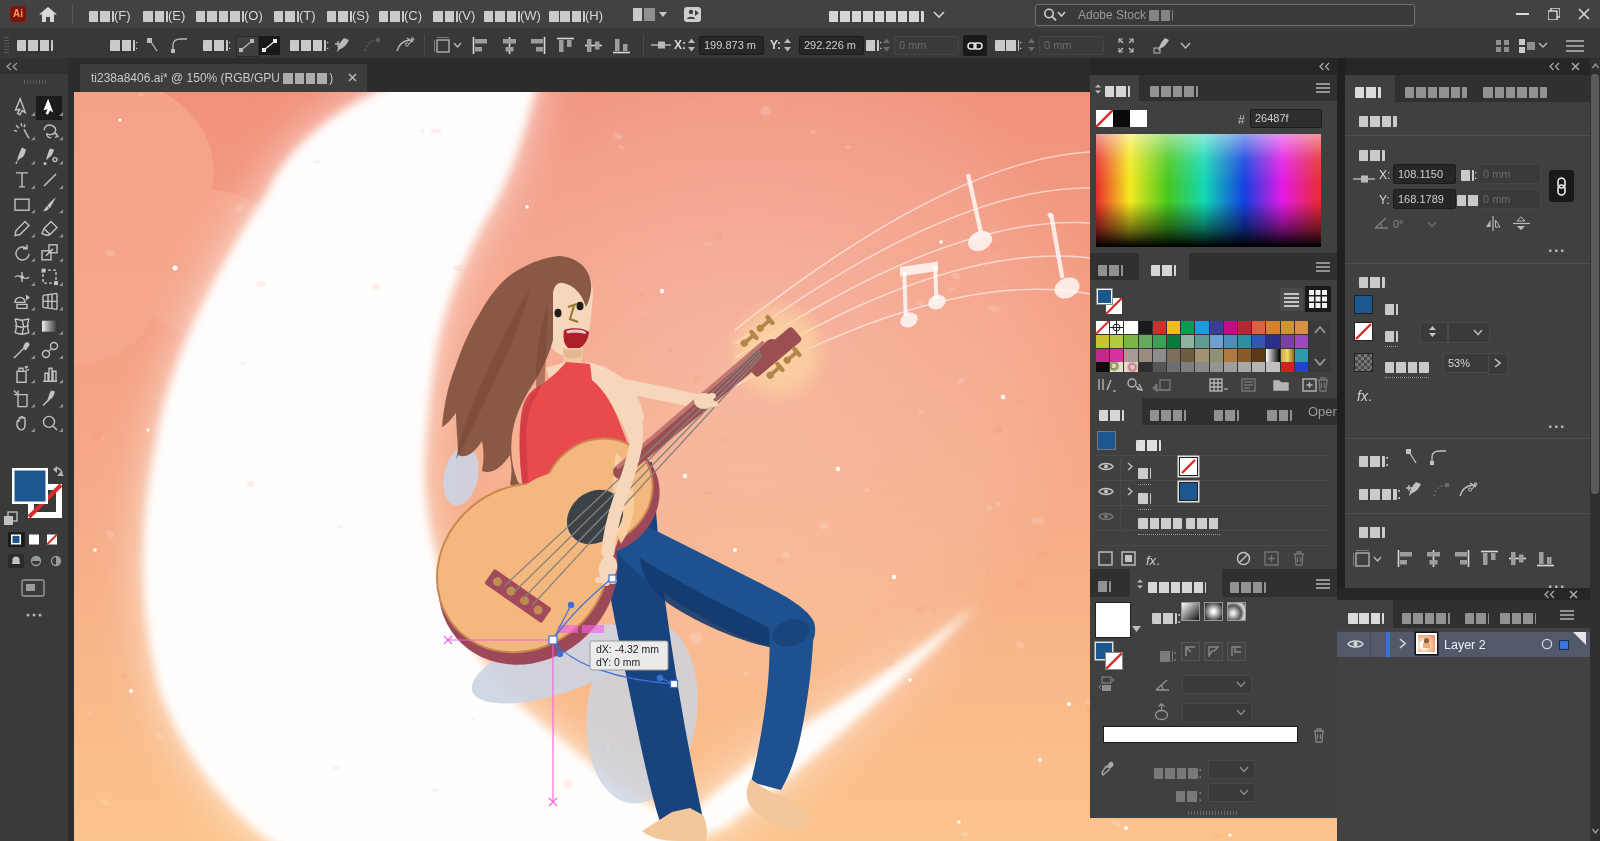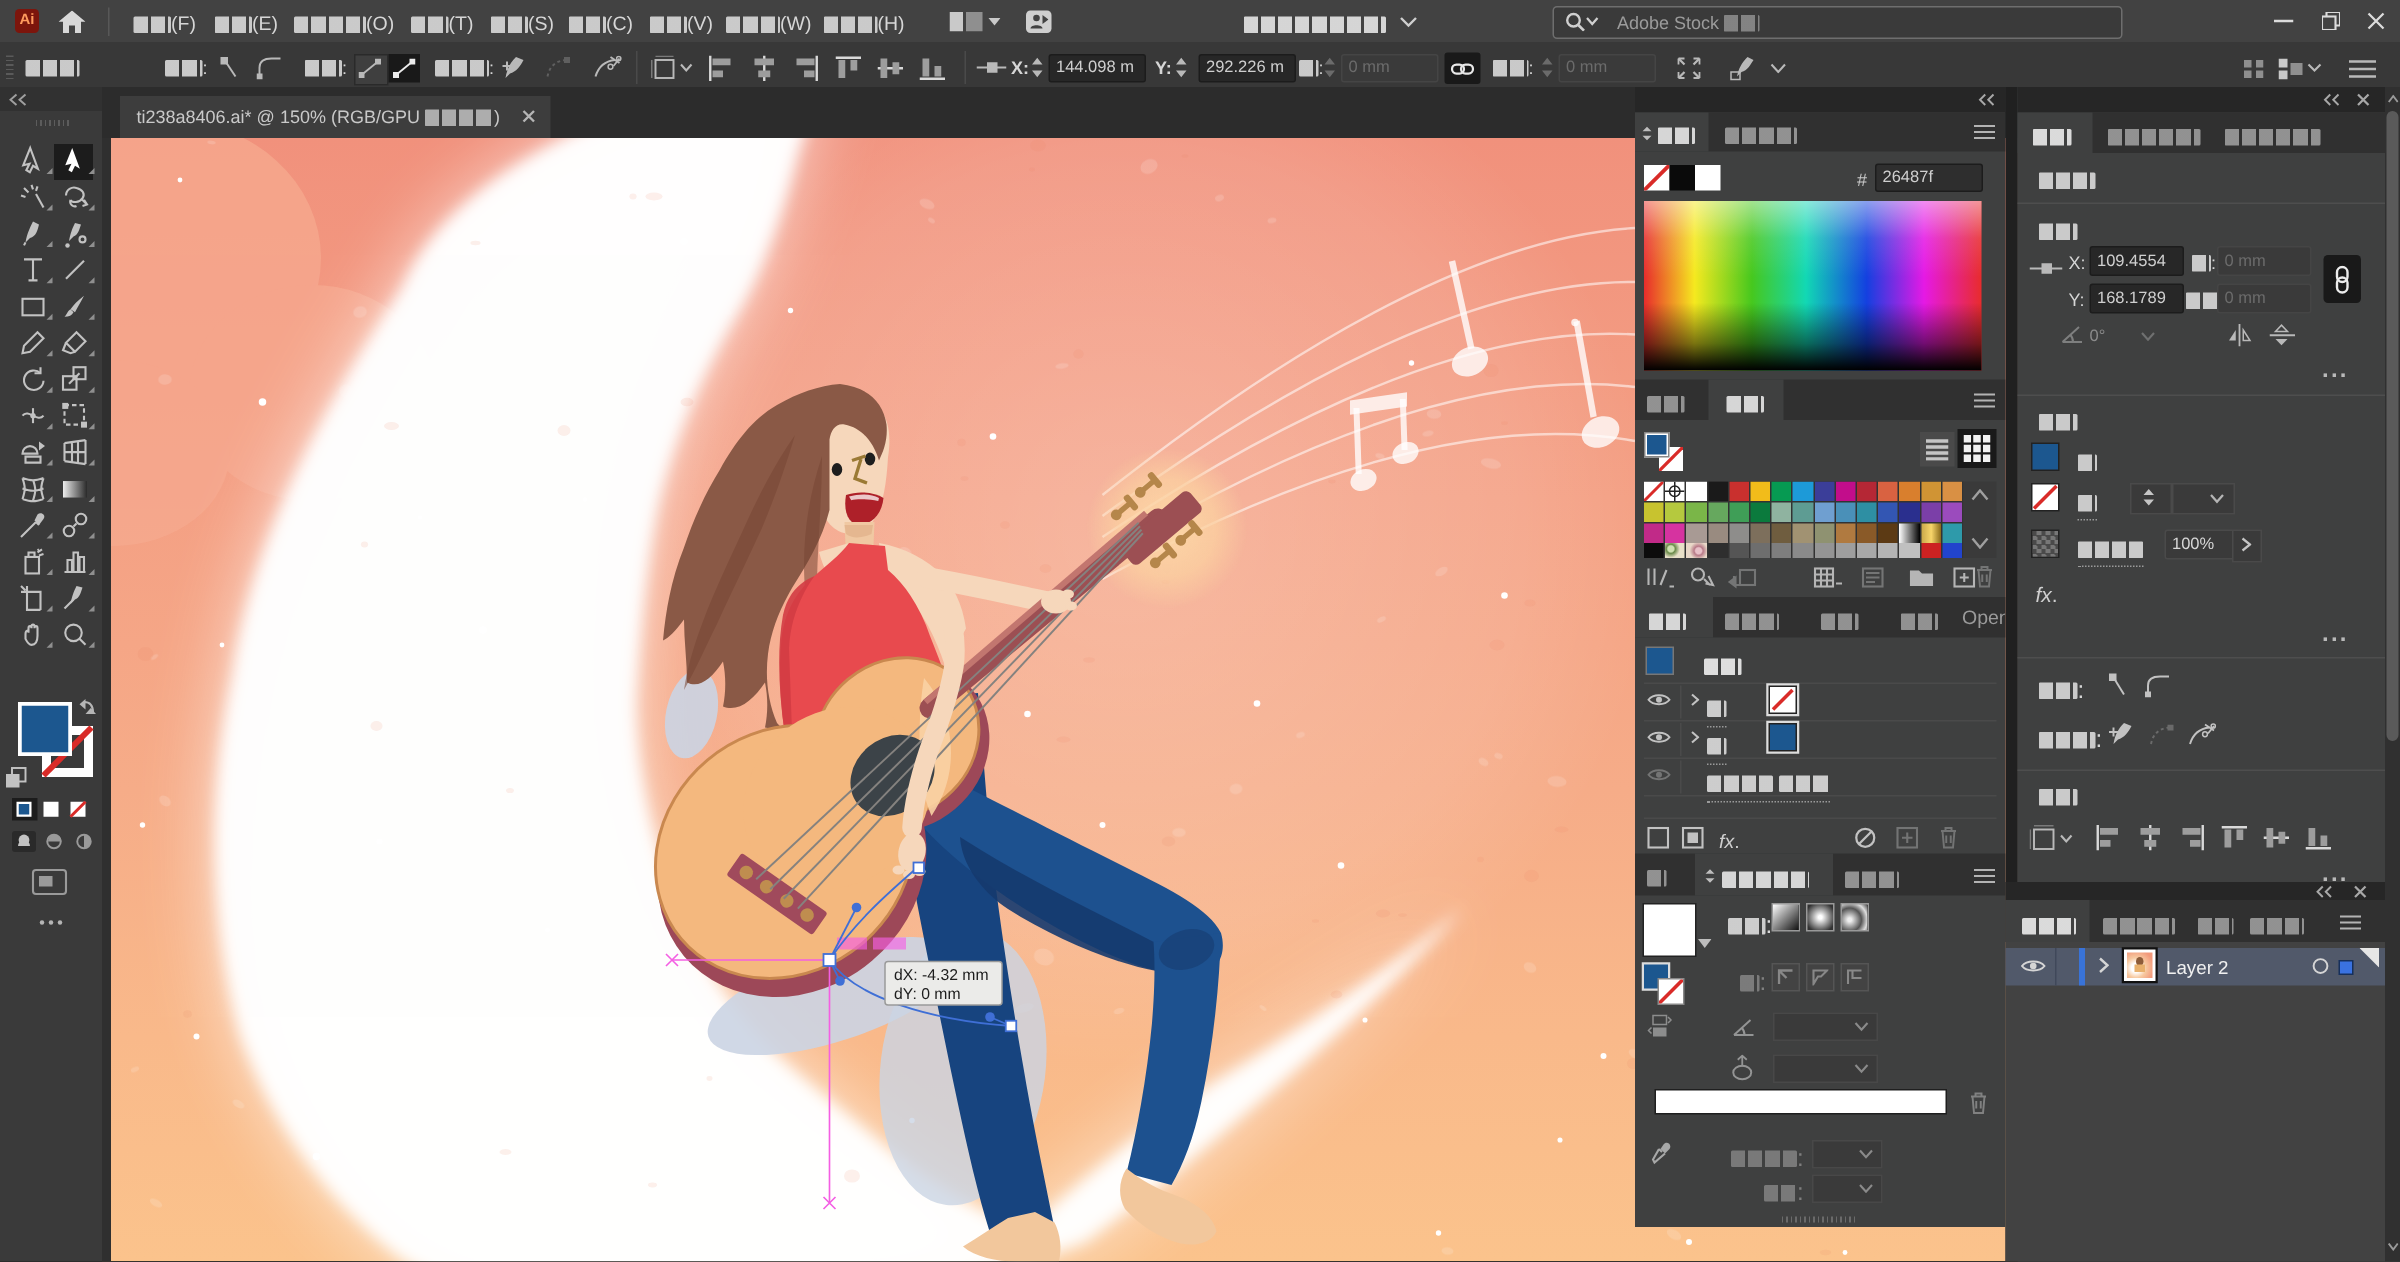--- a/index.html
+++ b/index.html
@@ -143,21 +143,21 @@
   </svg>
 <div class="a sep" style="left:643px;top:34px;height:22px"></div>
 <svg class="a" style="left:651px;top:40px" width="20" height="10" viewBox="0 0 20 10">
     <path d="M0 5 H20" stroke="#b9b9b9" stroke-width="1.4"></path>
     <rect x="7" y="1.5" width="7" height="7" fill="#b9b9b9"></rect>
   </svg>
 <div class="a txt" style="left:674px;top:38px;font-weight:bold">X:</div>
 <svg class="a" style="left:687px;top:36px" width="9" height="18" viewBox="0 0 9 18">
     <path d="M1 7 l3.5-4.5 L8 7 Z M1 11 l3.5 4.5 L8 11 Z" fill="#b9b9b9"></path>
   </svg>
-<div class="a inp" style="left:699px;top:36px;width:55px">144.098 m</div>
+<div class="a inp" style="left:699px;top:36px;width:55px">199.873 m</div>
 <div class="a txt" style="left:770px;top:38px;font-weight:bold">Y:</div>
 <svg class="a" style="left:783px;top:36px" width="9" height="18" viewBox="0 0 9 18">
     <path d="M1 7 l3.5-4.5 L8 7 Z M1 11 l3.5 4.5 L8 11 Z" fill="#b9b9b9"></path>
   </svg>
 <div class="a inp" style="left:799px;top:36px;width:55px">292.226 m</div>
 <div class="a txt" style="left:866px;top:38px"><span class="k" style="width:13px"></span>:</div>
 <svg class="a" style="left:882px;top:36px" width="9" height="18" viewBox="0 0 9 18">
     <path d="M1 7 l3.5-4.5 L8 7 Z M1 11 l3.5 4.5 L8 11 Z" fill="#6b6b6b"></path>
   </svg>
 <div class="a inp ginp" style="left:894px;top:36px;width:55px">0 mm</div>
@@ -1090,21 +1090,21 @@
 
 <div class="a" style="left:14px;top:54px;color:#d6d6d6"><span class="k" style="width:38px"></span></div>
 <div class="a" style="left:0;top:77px;width:245px;height:1px;background:#4e4e4e"></div>
 
 <div class="a" style="left:14px;top:88px;color:#d6d6d6"><span class="k" style="width:26px"></span></div>
 <svg class="a" style="left:8px;top:116px" width="22" height="10" viewBox="0 0 22 10">
       <path d="M0 5 H22" stroke="#b9b9b9" stroke-width="1.4"></path>
       <rect x="8" y="1.5" width="7" height="7" fill="#b9b9b9"></rect>
     </svg>
 <div class="a txt" style="left:34px;top:110px">X:</div>
-<div class="a inp" style="left:48px;top:106px;width:53px;height:18px;line-height:18px">109.4554</div>
+<div class="a inp" style="left:48px;top:106px;width:53px;height:18px;line-height:18px">108.1150</div>
 <div class="a txt" style="left:116px;top:110px"><span class="k" style="width:13px"></span>:</div>
 <div class="a inp ginp" style="left:133px;top:106px;width:53px;height:18px;line-height:18px">0 mm</div>
 <div class="a txt" style="left:34px;top:135px">Y:</div>
 <div class="a inp" style="left:48px;top:131px;width:53px;height:18px;line-height:18px">168.1789</div>
 <div class="a txt" style="left:112px;top:135px"><span class="k" style="width:24px"></span>:</div>
 <div class="a inp ginp" style="left:133px;top:131px;width:53px;height:18px;line-height:18px">0 mm</div>
 <div class="a" style="left:204px;top:112px;width:25px;height:32px;background:#191919;border-radius:3px"></div>
 <svg class="a" style="left:210px;top:119px" width="13" height="19" viewBox="0 0 13 19">
       <g fill="none" stroke="#ededed" stroke-width="1.6">
         <rect x="3" y="1" width="7" height="10" rx="3.5"></rect>
@@ -1142,21 +1142,21 @@
 <div class="a" style="left:75px;top:264px;width:26px;height:19px;background:#3a3a3a;border:1px solid #4a4a4a"></div>
 <svg class="a" style="left:83px;top:267px" width="9" height="13" viewBox="0 0 9 13">
       <path d="M1 5 l3.5-4 L8 5 Z M1 8 l3.5 4 L8 8 Z" fill="#c5c5c5"></path>
     </svg>
 <div class="a" style="left:103px;top:264px;width:40px;height:19px;background:#3a3a3a;border:1px solid #4a4a4a"></div>
 <svg class="a" style="left:128px;top:271px" width="10" height="7" viewBox="0 0 10 7">
       <path d="M1 1 L5 5.5 L9 1" fill="none" stroke="#b5b5b5" stroke-width="1.5"></path>
     </svg>
 <div class="a" style="left:10px;top:296px;width:17px;height:17px;background:repeating-conic-gradient(#777 0% 25%,#4a4a4a 0% 50%) 0 0/6px 6px;box-shadow:0 0 0 1px #222"></div>
 <div class="a" style="left:40px;top:300px;color:#d6d6d6;border-bottom:1px dotted #9a9a9a;padding-bottom:1px"><span class="k" style="width:44px"></span></div>
-<div class="a inp" style="left:98px;top:295px;width:42px;height:18px;line-height:18px;background:#3a3a3a;border-color:#4a4a4a;color:#d6d6d6">100%</div>
+<div class="a inp" style="left:98px;top:295px;width:42px;height:18px;line-height:18px;background:#3a3a3a;border-color:#4a4a4a;color:#d6d6d6">53%</div>
 <div class="a" style="left:143px;top:295px;width:18px;height:20px;background:#3a3a3a;border:1px solid #4a4a4a"></div>
 <svg class="a" style="left:149px;top:300px" width="7" height="10" viewBox="0 0 7 10">
       <path d="M1 1 L6 5 L1 9" fill="none" stroke="#c5c5c5" stroke-width="1.5"></path>
     </svg>
 <div class="a" style="left:12px;top:330px;color:#cfcfcf;font-size:14px;font-style:italic">fx<span style="font-style:normal">.</span></div>
 <div class="a" style="left:203px;top:356px;color:#b9b9b9;letter-spacing:1.5px;font-weight:bold">...</div>
 <div class="a" style="left:0;top:380px;width:245px;height:1px;background:#4e4e4e"></div>
 
 <div class="a" style="left:14px;top:394px;color:#d6d6d6"><span class="k" style="width:26px"></span>:</div>
 <svg class="a" style="left:58px;top:390px" width="16" height="17" viewBox="0 0 16 17">

